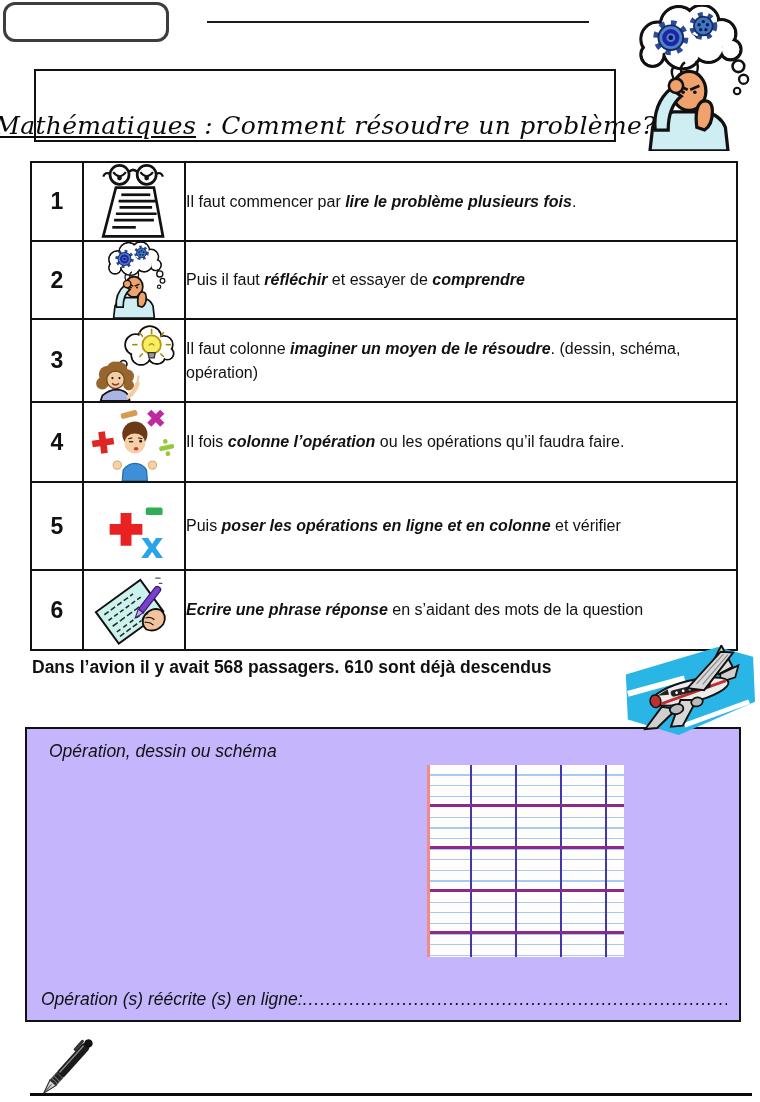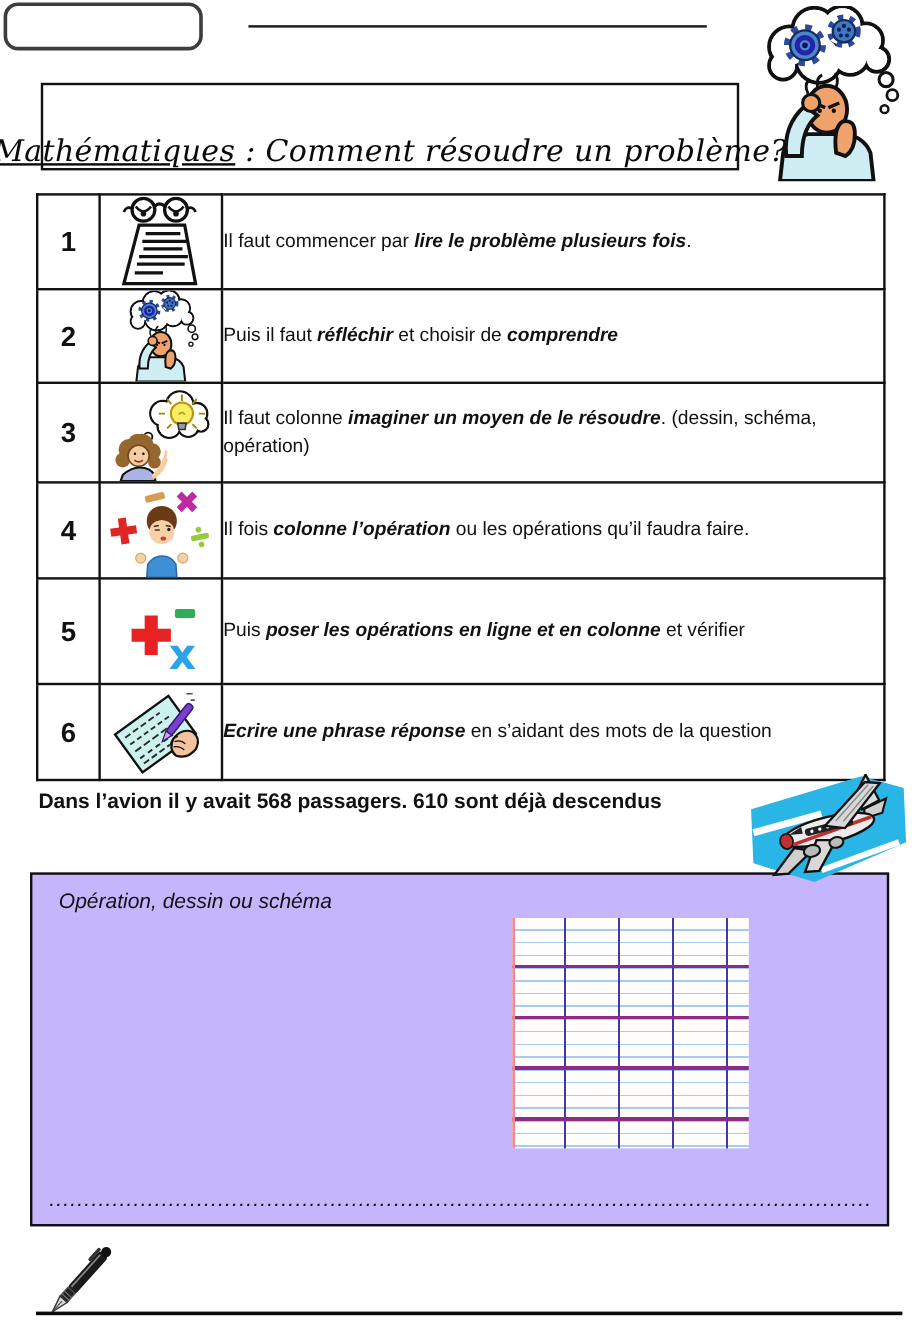--- a/index.html
+++ b/index.html
@@ -303,21 +303,21 @@
           </td>
         <td class="cell-txt"><span>Il faut commencer par </span><span class="seg-em">lire le problème plusieurs fois</span><span>.</span></td>
       </tr>
       <tr style="height:78px;">
         <td class="cell-num">2</td>
         <td class="cell-icon">
             <svg width="68" height="76" viewBox="0 0 100 112" style="margin:0 auto;">
               <use href="#thinker"></use>
             </svg>
           </td>
-        <td class="cell-txt"><span>Puis il faut </span><span class="seg-em">réfléchir</span><span> et choisir de </span><span class="seg-em">comprendre</span></td>
+        <td class="cell-txt"><span>Puis il faut </span><span class="seg-em">réfléchir</span><span> et essayer de </span><span class="seg-em">comprendre</span></td>
       </tr>
       <tr style="height:82px;">
         <td class="cell-num">3</td>
         <td class="cell-icon">
             <svg width="88" height="81" viewBox="0 0 100 92" style="margin:0 auto;">
               <use href="#girl-idea"></use>
             </svg>
           </td>
         <td class="cell-txt"><span>Il faut colonne </span><span class="seg-em">imaginer un moyen de le résoudre</span><span>. (dessin, schéma, opération)</span></td>
       </tr>
@@ -358,20 +358,21 @@
   <div class="clipart airplane-wrap">
     <svg width="137" height="93" viewBox="0 0 140 95">
         <use href="#airplane"></use>
       </svg>
   </div>
 
   <div class="work-box">
     <div class="work-label">Opération, dessin ou schéma</div>
     <div class="seyes"></div>
     <div class="rewrite">
+      <span>Opération (s) réécrite (s) en ligne: </span>
       <span class="dots">........................................................................................................................</span>
     </div>
   </div>
 
   <div class="clipart pen-bottom">
     <svg width="95" height="66" viewBox="0 0 95 66">
         <use href="#pen"></use>
       </svg>
   </div>
   <div class="bottom-line"></div>

